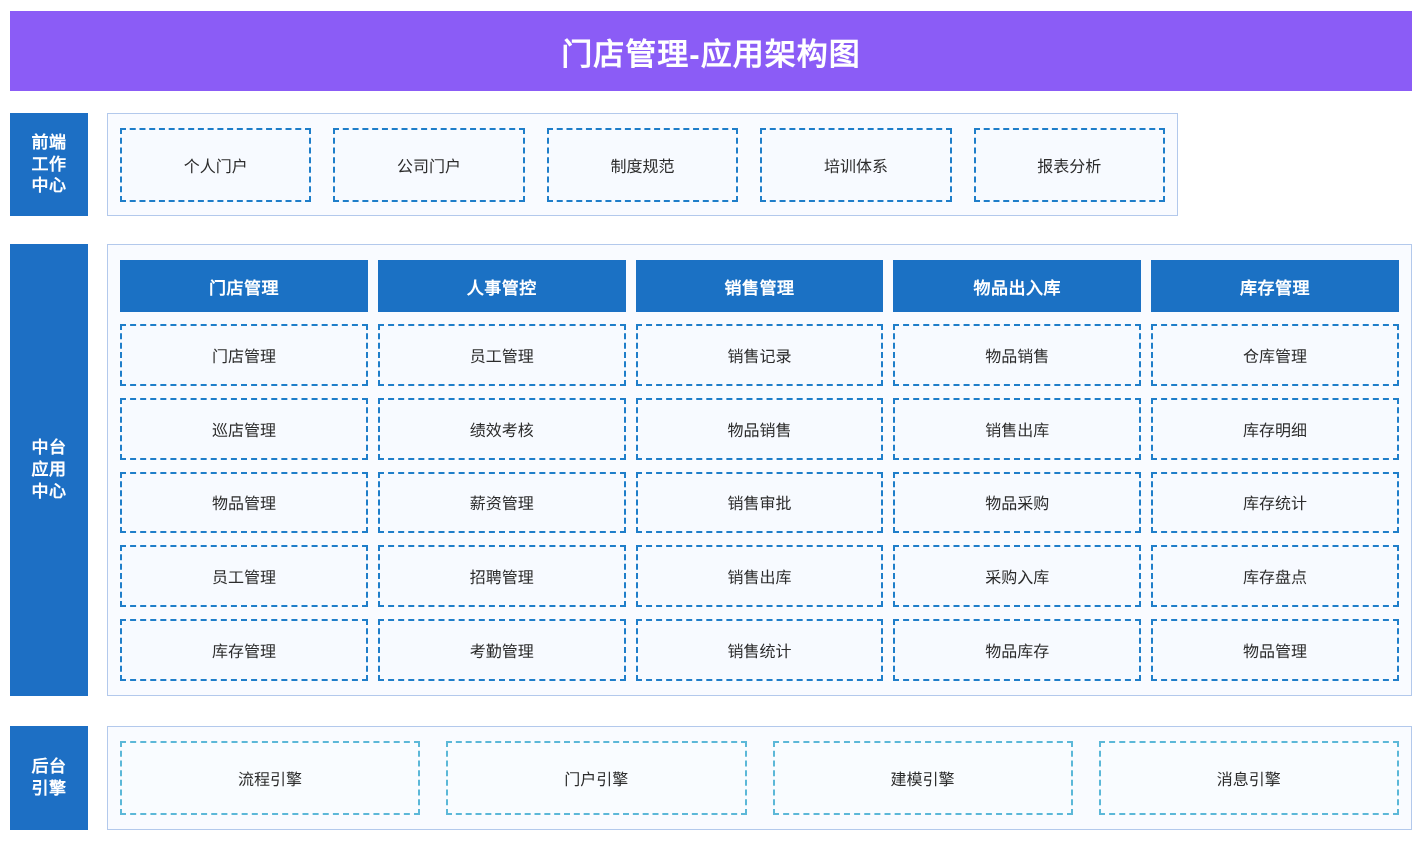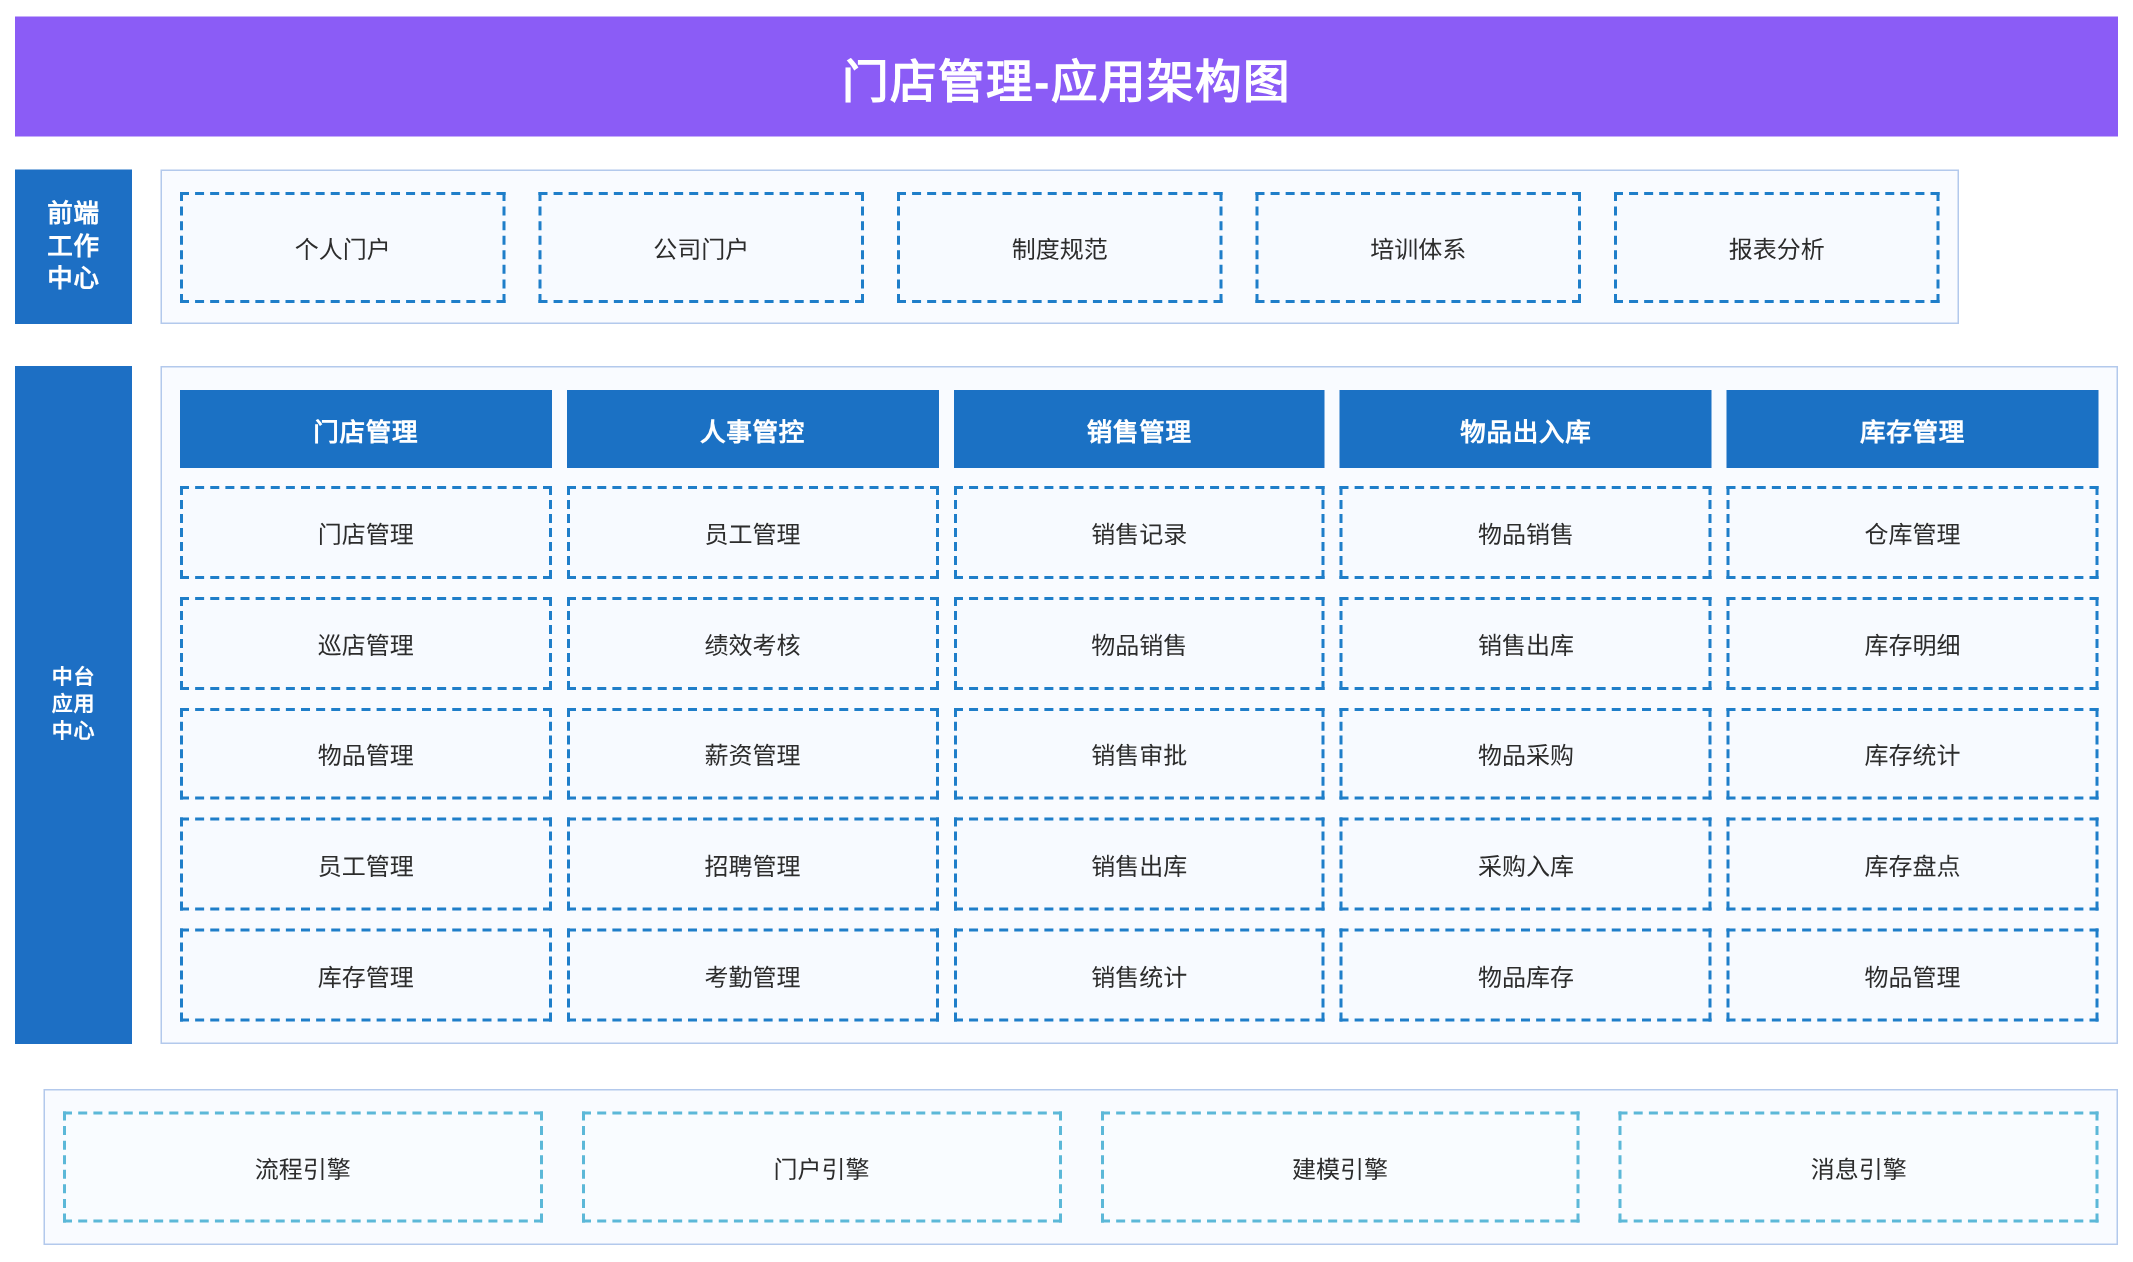--- a/index.html
+++ b/index.html
@@ -71,21 +71,21 @@
     box-sizing: border-box;
     flex: 1 1 auto;
     margin-left: 19px;
     display: flex;
   }
 
   
   #band-front {
     left: 10px;
     top: 113px;
-    width: 1296px;
+    width: 1168px;
     height: 103px;
   }
   #band-front .band-panel {
     align-items: center;
     padding: 12px 12px;
     gap: 22px;
   }
   .front-cell {
     flex: 1 1 0;
     height: 74px;
@@ -100,21 +100,21 @@
   }
 
   
   #band-mid {
     left: 10px;
     top: 244px;
     width: 1402px;
     height: 452px;
   }
   #band-mid .band-label {
-    font-size: 14px;
+    font-size: 17px;
   }
   #band-mid .band-panel {
     padding: 15px 12px 14px 12px;
     gap: 10px;
     align-items: stretch;
   }
   .mid-col {
     flex: 1 1 0;
     display: flex;
     flex-direction: column;
@@ -322,20 +322,26 @@
         </div>
         <div class="mid-cell">
           <span class="nowrap">物品管理</span>
         </div>
       </div>
 
     </div>
   </div>
 
   <div class="band" id="band-back">
+    <div class="band-label">
+      <span>
+        <span>后台</span><br>
+        <span>引擎</span>
+      </span>
+    </div>
     <div class="band-panel">
       <div class="back-cell">
         <span class="nowrap">流程引擎</span>
       </div>
       <div class="back-cell">
         <span class="nowrap">门户引擎</span>
       </div>
       <div class="back-cell">
         <span class="nowrap">建模引擎</span>
       </div>

